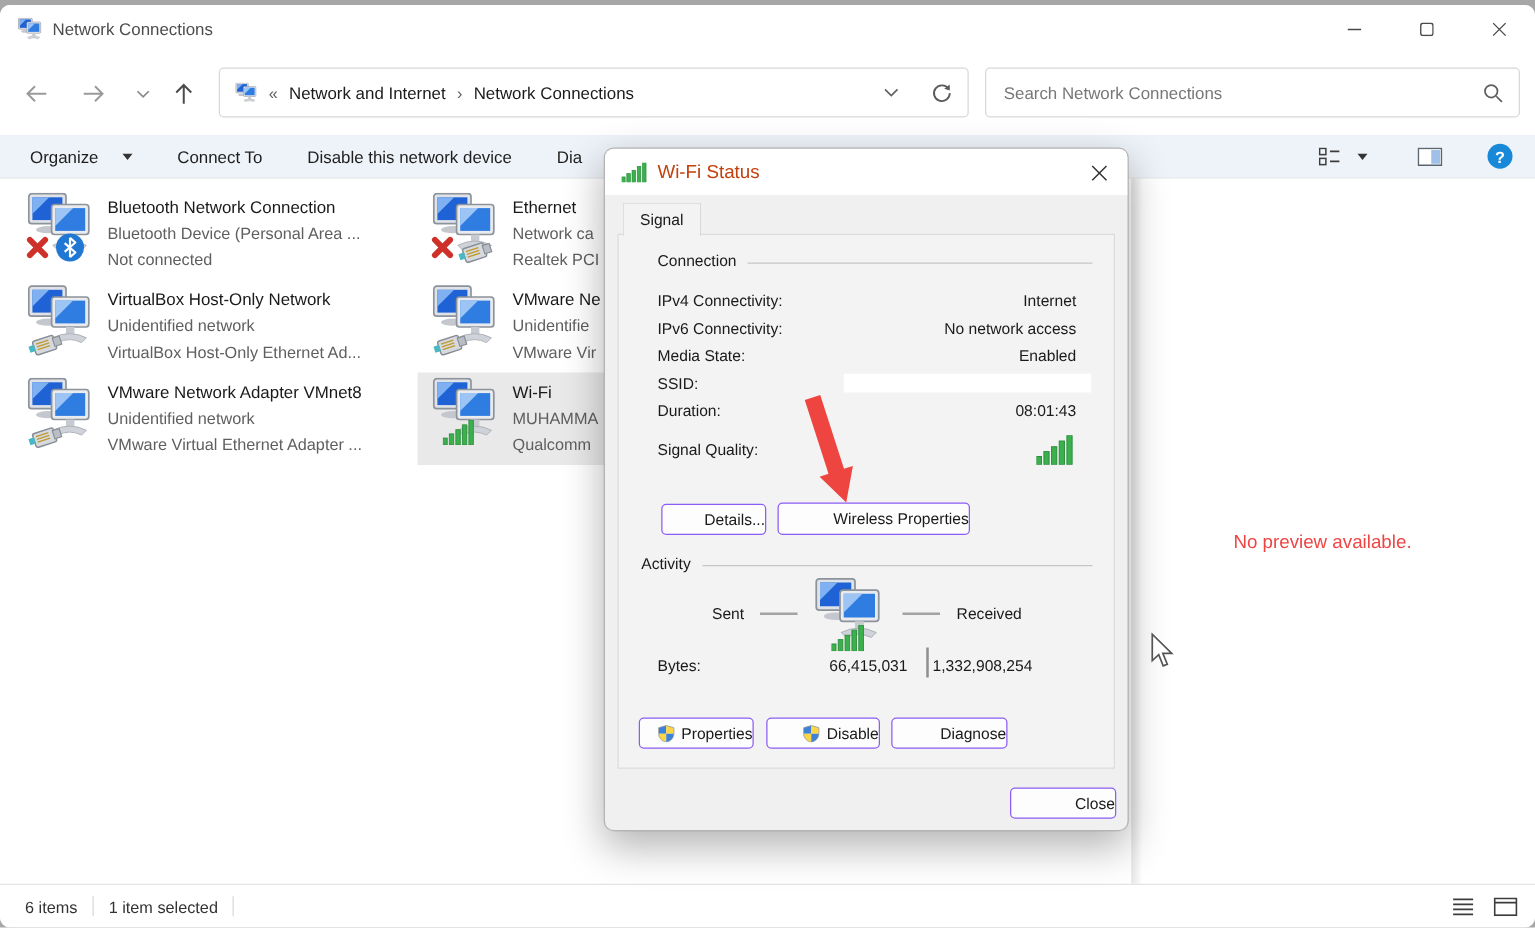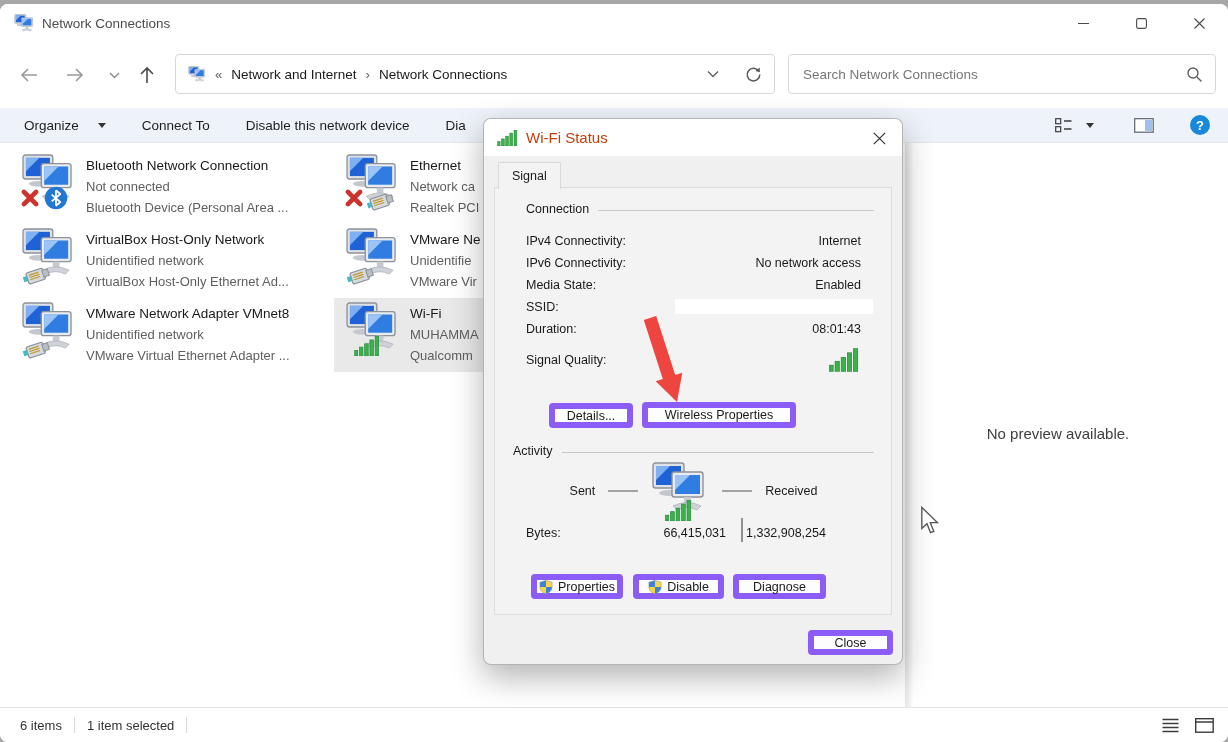--- a/index.html
+++ b/index.html
@@ -39,21 +39,21 @@
   .item{display:flex;align-items:flex-start;padding:2px 0 0 10px;box-sizing:border-box;}
   .item.selected{background:#e9e9e9;}
   .net-icon{position:relative;width:58px;height:62px;flex:0 0 58px;}
   .net-icon .base{position:absolute;left:0;top:2px;width:56px;height:48px;}
   .badge{position:absolute;}
   .item-text{margin-left:8px;padding-top:3px;line-height:21px;white-space:nowrap;}
   .item-text .t1{font-size:13.5px;color:#191919;}
   .item-text .t2{font-size:13px;color:#5f5f5f;}
   .pane-sep{position:absolute;top:0;bottom:0;left:905px;width:9px;background:linear-gradient(to right,rgba(0,0,0,0.10),rgba(0,0,0,0));}
   .preview-pane{position:absolute;left:914px;top:0;right:0;bottom:0;background:#fff;}
-  .preview-msg{margin-top:282px;text-align:center;font-size:15px;color:#404040;padding-right:26px;}
+  .preview-msg{margin-top:282px;text-align:center;font-size:15px;color:#ef4444;padding-right:26px;}
   
   .statusbar{position:absolute;left:0;right:0;bottom:0;height:34px;background:#fff;border-top:1px solid #e4e4e4;
              display:flex;align-items:center;font-size:13px;color:#333;}
   .sb-text{margin-left:20px;}
   .sb-div{width:1px;height:16px;background:#d9d9d9;margin:0 12px;}
   .sb-icons{position:absolute;right:14px;display:flex;gap:16px;align-items:center;}
   
   .dialog{position:absolute;left:483px;top:118px;width:420px;height:547px;background:#f0f0f0;border-radius:8px;
           border:1px solid rgba(0,0,0,0.25);box-sizing:border-box;z-index:10;
           box-shadow:0 12px 32px rgba(0,0,0,0.30);overflow:hidden;font-size:12.5px;color:#1a1a1a;}
@@ -64,22 +64,22 @@
            border-bottom:none;border-radius:2px 2px 0 0;display:flex;align-items:center;z-index:2;font-size:12.5px;}
   .dlg-page{position:absolute;left:10px;right:10px;top:68px;height:428px;background:#f3f3f3;border:1px solid #dcdcdc;box-sizing:border-box;}
   .grp{position:absolute;left:18px;right:17px;display:flex;align-items:center;}
   .grp .grp-line{flex:1;height:1px;background:#c6c6c6;margin-left:9px;margin-top:2px;}
   .grp .grp-label{padding-left:13px;}
   .fields{position:absolute;left:31px;right:30px;top:42px;}
   .frow{height:22px;display:flex;justify-content:space-between;align-items:center;position:relative;}
   .frow .fval{text-align:right;}
   .ssid-box{position:absolute;right:-12px;top:3px;width:198px;height:15px;background:#fff;}
   .sig-row{margin-top:6px;height:28px;}
-  .win-btn{background:#fdfdfd;border:6px solid #8b5cf6;border-radius:4px;display:flex;align-items:center;justify-content:center;
-           box-sizing:border-box;font-size:12.5px;color:#1a1a1a;gap:5px;margin-left:20px;}
+  .win-btn{background:#fdfdfd;border:1px solid #8b5cf6;border-radius:4px;display:flex;align-items:center;justify-content:flex-end;
+           box-sizing:border-box;font-size:12.5px;color:#1a1a1a;gap:5px;}
   .activity-row{position:absolute;left:31px;right:30px;top:272px;height:62px;display:flex;align-items:center;justify-content:center;gap:13px;}
   .dash{width:30px;height:2px;background:#a3a3a3;}
   .act-label{font-size:12.5px;}
   .bytes-row{position:absolute;left:31px;right:30px;top:336px;height:22px;}
   .bytes-label{position:absolute;left:0;top:2px;}
   .bytes-sent{position:absolute;left:70px;width:130px;text-align:right;top:2px;}
   .bytes-div{position:absolute;left:215px;top:-6px;width:2px;height:24px;background:#8f8f8f;}
   .bytes-recv{position:absolute;right:0;width:150px;text-align:center;top:2px;padding-left:39px;}
   .dlg-footer-close{position:absolute;right:9px;bottom:9px;width:85px;height:25px;}
   
@@ -260,22 +260,22 @@
             </svg>
           <svg class="badge" style="left:0;top:36px" width="20" height="20" viewBox="0 0 18 18">
               <use href="#sym-x"></use>
             </svg>
           <svg class="badge" style="left:24px;top:34px" width="24" height="24" viewBox="0 0 18 18">
               <use href="#sym-bt"></use>
             </svg>
         </div>
         <div class="item-text">
           <div class="t1">Bluetooth Network Connection</div>
+          <div class="t2">Bluetooth Device (Personal Area ...</div>
           <div class="t2">Not connected</div>
-          <div class="t2">Bluetooth Device (Personal Area ...</div>
         </div>
       </div>
 
       <div class="item">
         <div class="net-icon">
           <svg class="base" viewBox="0 0 56 50">
               <use href="#sym-computers"></use>
             </svg>
           <svg class="badge" style="left:0;top:36px" width="20" height="20" viewBox="0 0 18 18">
               <use href="#sym-x"></use>

